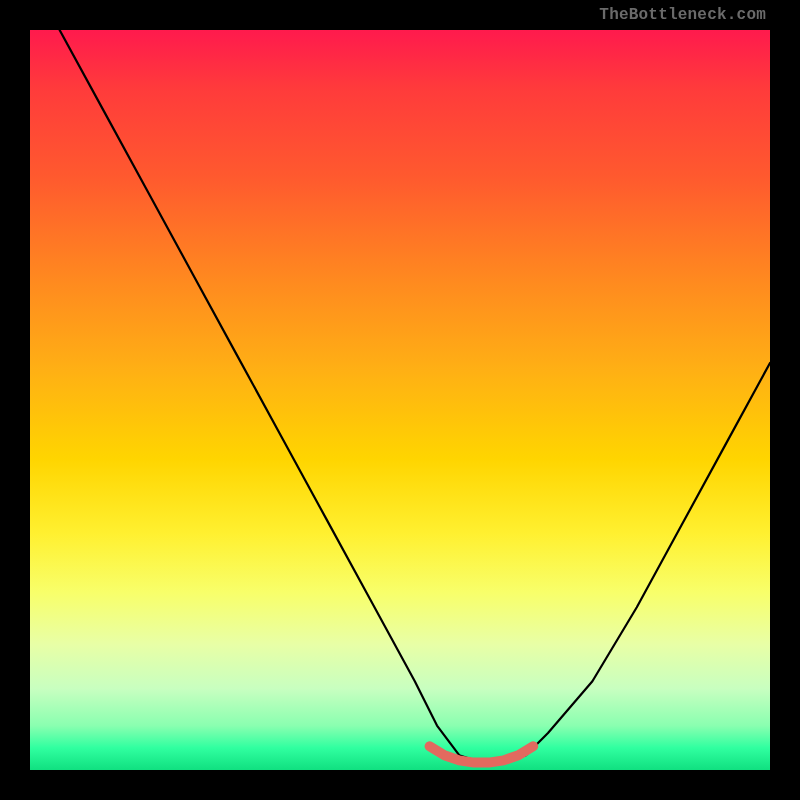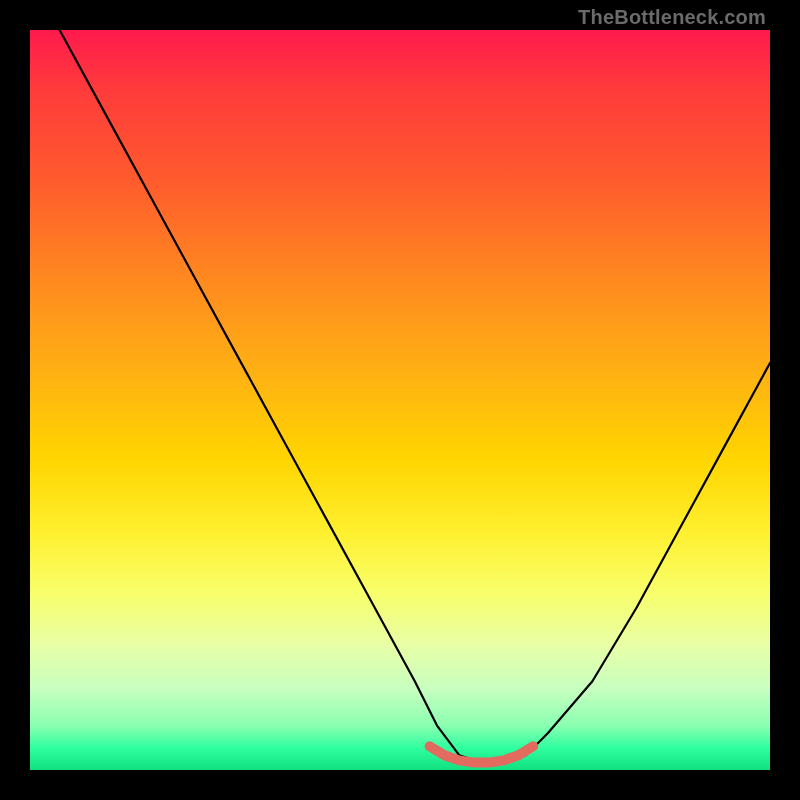--- a/index.html
+++ b/index.html
@@ -41,24 +41,25 @@
       #8affb0 94%,
       #30ffa0 97%,
       #10e080 100%
     );
   }
   .watermark {
     position: absolute;
     top: 6px;
     right: 34px;
     color: #6a6a6a;
-    font-size: 20px;
+    font-size: 16px;
     font-weight: 600;
     letter-spacing: 0.2px;
     user-select: none;
+    font-family: Liberation Mono, monospace;
   }
   svg.curves {
     position: absolute;
     left: 0;
     top: 0;
     width: 740px;
     height: 740px;
   }
 </style>
 </head>

